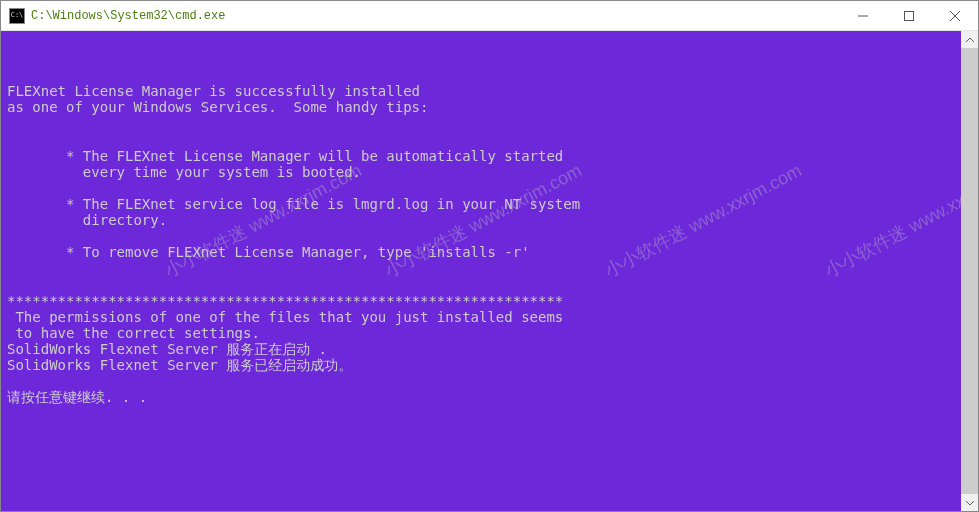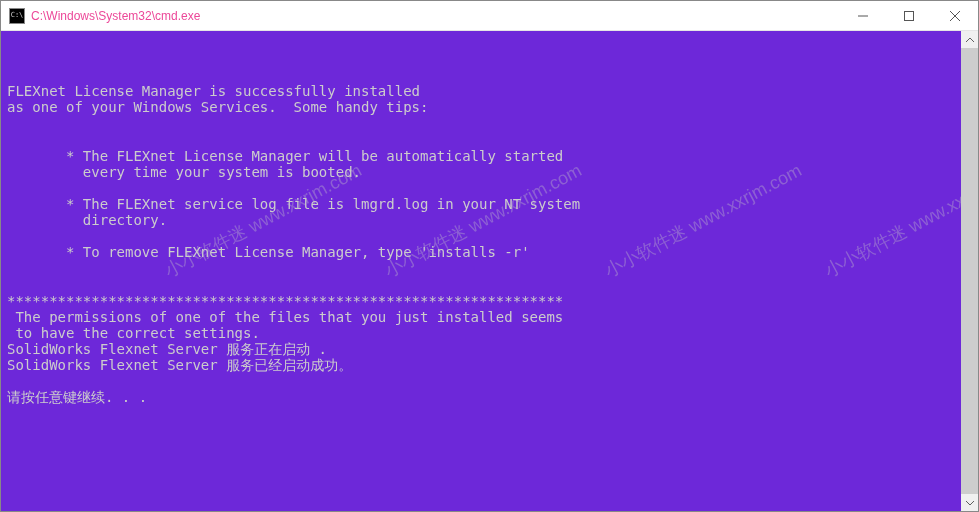--- a/index.html
+++ b/index.html
@@ -39,22 +39,23 @@
       display: flex;
       align-items: center;
       justify-content: center;
       font-size: 7px;
       font-family: monospace;
       color: #ccc;
       line-height: 1;
     }
     .titlebar-title {
       font-size: 12px;
-      color: #ec4899;
+      color: #4d7c0f;
       flex: 1;
+      font-family: Liberation Mono, monospace;
     }
     .titlebar-controls {
       display: flex;
       height: 100%;
     }
     .titlebar-btn {
       width: 46px;
       height: 100%;
       display: flex;
       align-items: center;

